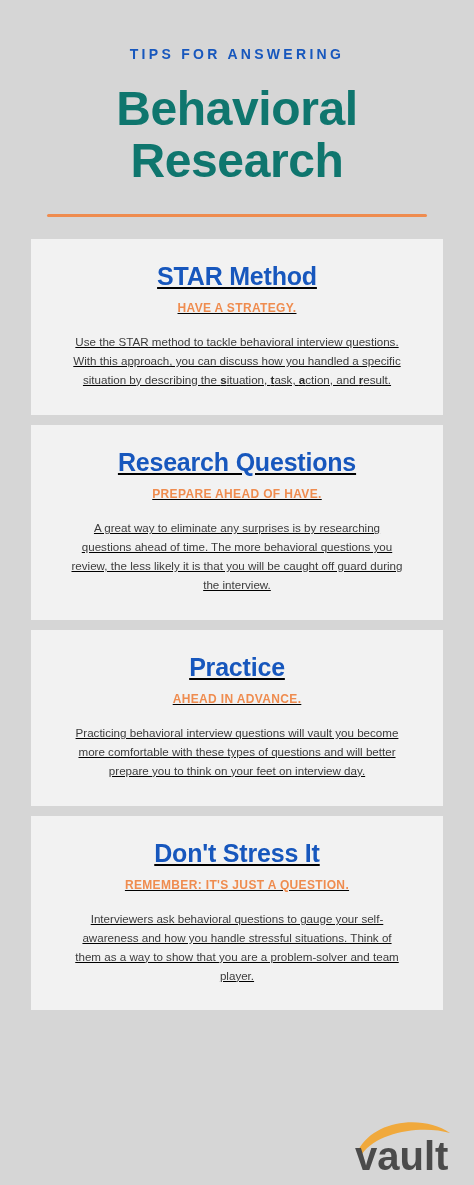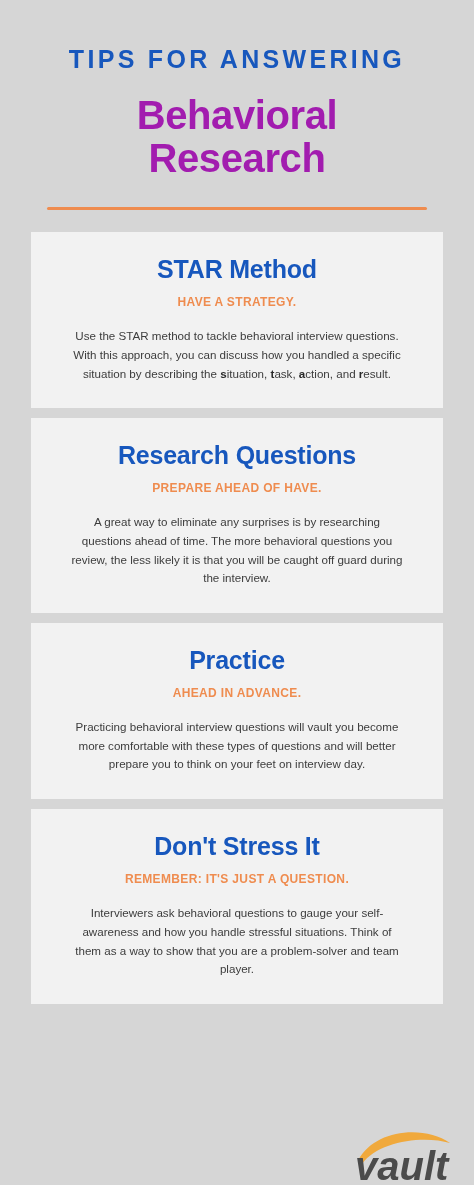--- a/index.html
+++ b/index.html
@@ -21,29 +21,29 @@
     background: #d6d6d6;
   }
 
   
   .header {
     padding-top: 47px;
     text-align: center;
   }
   .kicker {
     color: #1757bd;
-    font-size: 25px;
+    font-size: 14px;
     font-weight: bold;
     letter-spacing: 3.3px;
     line-height: 1;
     margin: 0;
   }
   .main-title {
-    color: #a21caf;
-    font-size: 40px;
+    color: #0f766e;
+    font-size: 48px;
     font-weight: bold;
     line-height: 1.08;
     margin: 0;
     padding-top: 22px;
     letter-spacing: -0.4px;
   }
   .main-title .tl {
     display: block;
   }
   .divider-wrap {
@@ -58,20 +58,21 @@
     border-radius: 2px;
   }
 
   
   .cards {
     margin-top: 22px;
     display: flex;
     flex-direction: column;
     gap: 10px;
     align-items: center;
+    text-decoration: underline;
   }
   .card {
     width: 412px;
     background: #f2f2f2;
     box-sizing: border-box;
     padding: 24px 34px 20px 34px;
     text-align: center;
   }
   .card-title {
     color: #1757bd;
@@ -99,24 +100,23 @@
   }
   .card-body b {
     font-weight: bold;
     color: #2a2a2a;
   }
 
   
   .footer {
     position: absolute;
     right: 14px;
-    bottom: 2px;
+    bottom: 12px;
     width: 110px;
     height: 62px;
-    font-style: italic;
   }
   .logo {
     position: relative;
     width: 110px;
     height: 62px;
   }
   .logo svg {
     position: absolute;
     left: 0;
     top: 0;

